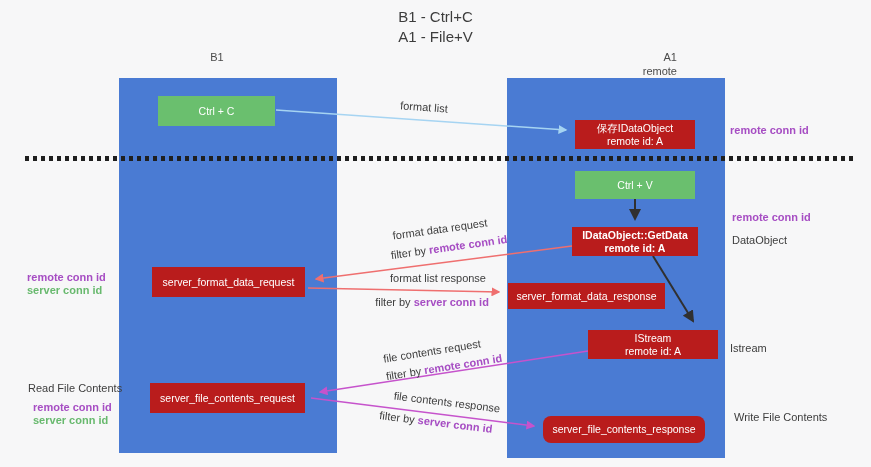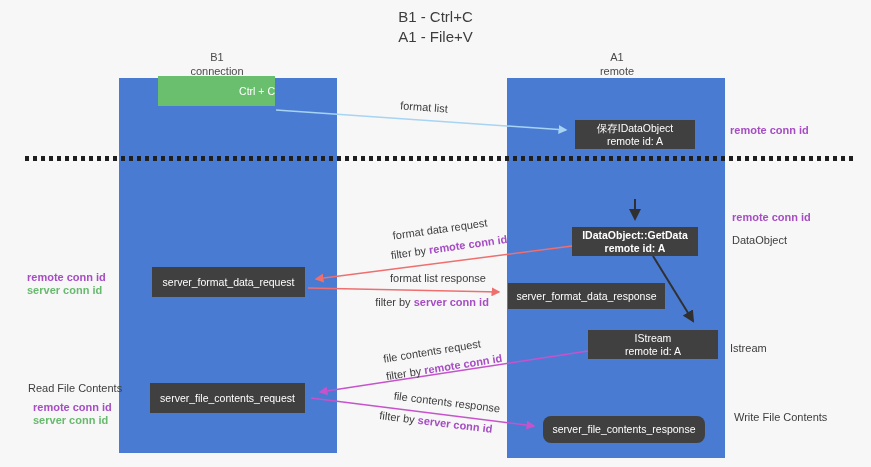--- a/index.html
+++ b/index.html
@@ -14,21 +14,21 @@
            font-size:15px; line-height:20px; color:#3d3d3d; }
   .col-header { position:absolute; text-align:center; font-size:11px; line-height:14px; color:#4a4a4a; }
   .column { position:absolute; background:#4a7bd3; z-index:1; }
   .dashed { position:absolute; left:25px; top:156px; width:832px; height:5px; z-index:3;
             background:repeating-linear-gradient(90deg,#1f1f1f 0 4.5px,transparent 4.5px 8px); }
   .arrow-layer { position:absolute; left:0; top:0; z-index:2; }
   .box { position:absolute; z-index:4; display:flex; flex-direction:column;
          align-items:center; justify-content:center; text-align:center;
          color:#ffffff; font-size:10.5px; line-height:13px; }
   .green  { background:#6abf6e; }
-  .orange { background:#404040; }
+  .orange { background:#b91c1c; }
   .lbl { position:absolute; z-index:5; font-size:11px; line-height:13px; white-space:nowrap; }
   .dark   { color:#3d3d3d; }
   .purple { color:#a64dc3; font-weight:bold; }
   .greentx{ color:#68b96e; font-weight:bold; }
   .arrlbl { position:absolute; z-index:5; font-size:11px; white-space:nowrap; color:#3d3d3d; }
   .ctr { transform:translate(-50%,-50%); }
   .rot-m8 { transform:translate(-50%,-50%) rotate(-8deg); }
   .rot-m9 { transform:translate(-50%,-50%) rotate(-9deg); }
   .rot-p4 { transform:translate(-50%,-50%) rotate(4deg); }
   .rot-p7 { transform:translate(-50%,-50%) rotate(7deg); }
@@ -38,23 +38,22 @@
 
 <div class="canvas">
 
   <div class="title">
     <div>B1 - Ctrl+C</div>
     <div>A1 - File+V</div>
   </div>
 
   <div class="col-header" style="left:157px; top:50px; width:120px;">
     <div>B1</div>
-    <div>connection</div>
   </div>
-  <div class="col-header" style="left:557px; top:50px; width:120px;">
+  <div class="col-header" style="left:557px; top:50px; width:120px;text-align:right;">
     <div>A1</div>
     <div>remote</div>
   </div>
 
   <div class="column" style="left:119px; top:78px; width:218px; height:375px;"></div>
   <div class="column" style="left:507px; top:78px; width:218px; height:380px;"></div>
 
   <svg class="arrow-layer" width="871" height="467" viewBox="0 0 871 467">
     <defs>
       <marker id="m-blue" markerWidth="6" markerHeight="6" refX="5" refY="3" orient="auto">
@@ -74,22 +73,25 @@
     <line x1="635" y1="199" x2="635" y2="219" stroke="#303030" stroke-width="2" marker-end="url(#m-black)"></line>
     <line x1="653" y1="256" x2="693" y2="321" stroke="#303030" stroke-width="2" marker-end="url(#m-black)"></line>
     <line x1="572" y1="246" x2="316" y2="279" stroke="#ef6f6f" stroke-width="1.5" marker-end="url(#m-red)"></line>
     <line x1="308" y1="288" x2="499" y2="292" stroke="#ef6f6f" stroke-width="1.5" marker-end="url(#m-red)"></line>
     <line x1="588" y1="351" x2="320" y2="392" stroke="#c653cc" stroke-width="1.5" marker-end="url(#m-mag)"></line>
     <line x1="311" y1="398" x2="534" y2="426" stroke="#c653cc" stroke-width="1.5" marker-end="url(#m-mag)"></line>
   </svg>
 
   <div class="dashed"></div>
 
-  <div class="box green" style="left:158px; top:76px; width:117px; height:30px;align-items:flex-end;">
+  <div class="box green" style="left:158px; top:96px; width:117px; height:30px;">
     <span>Ctrl + C</span>
+  </div>
+  <div class="box green" style="left:575px; top:171px; width:120px; height:28px;">
+    <span>Ctrl + V</span>
   </div>
 
   <div class="box orange" style="left:575px; top:120px; width:120px; height:29px;">
     <span>保存IDataObject</span>
     <span>remote id: A</span>
   </div>
   <div class="box orange" style="left:572px; top:227px; width:126px; height:29px;font-weight:bold;">
     <span>IDataObject::GetData</span>
     <span>remote id: A</span>
   </div>

